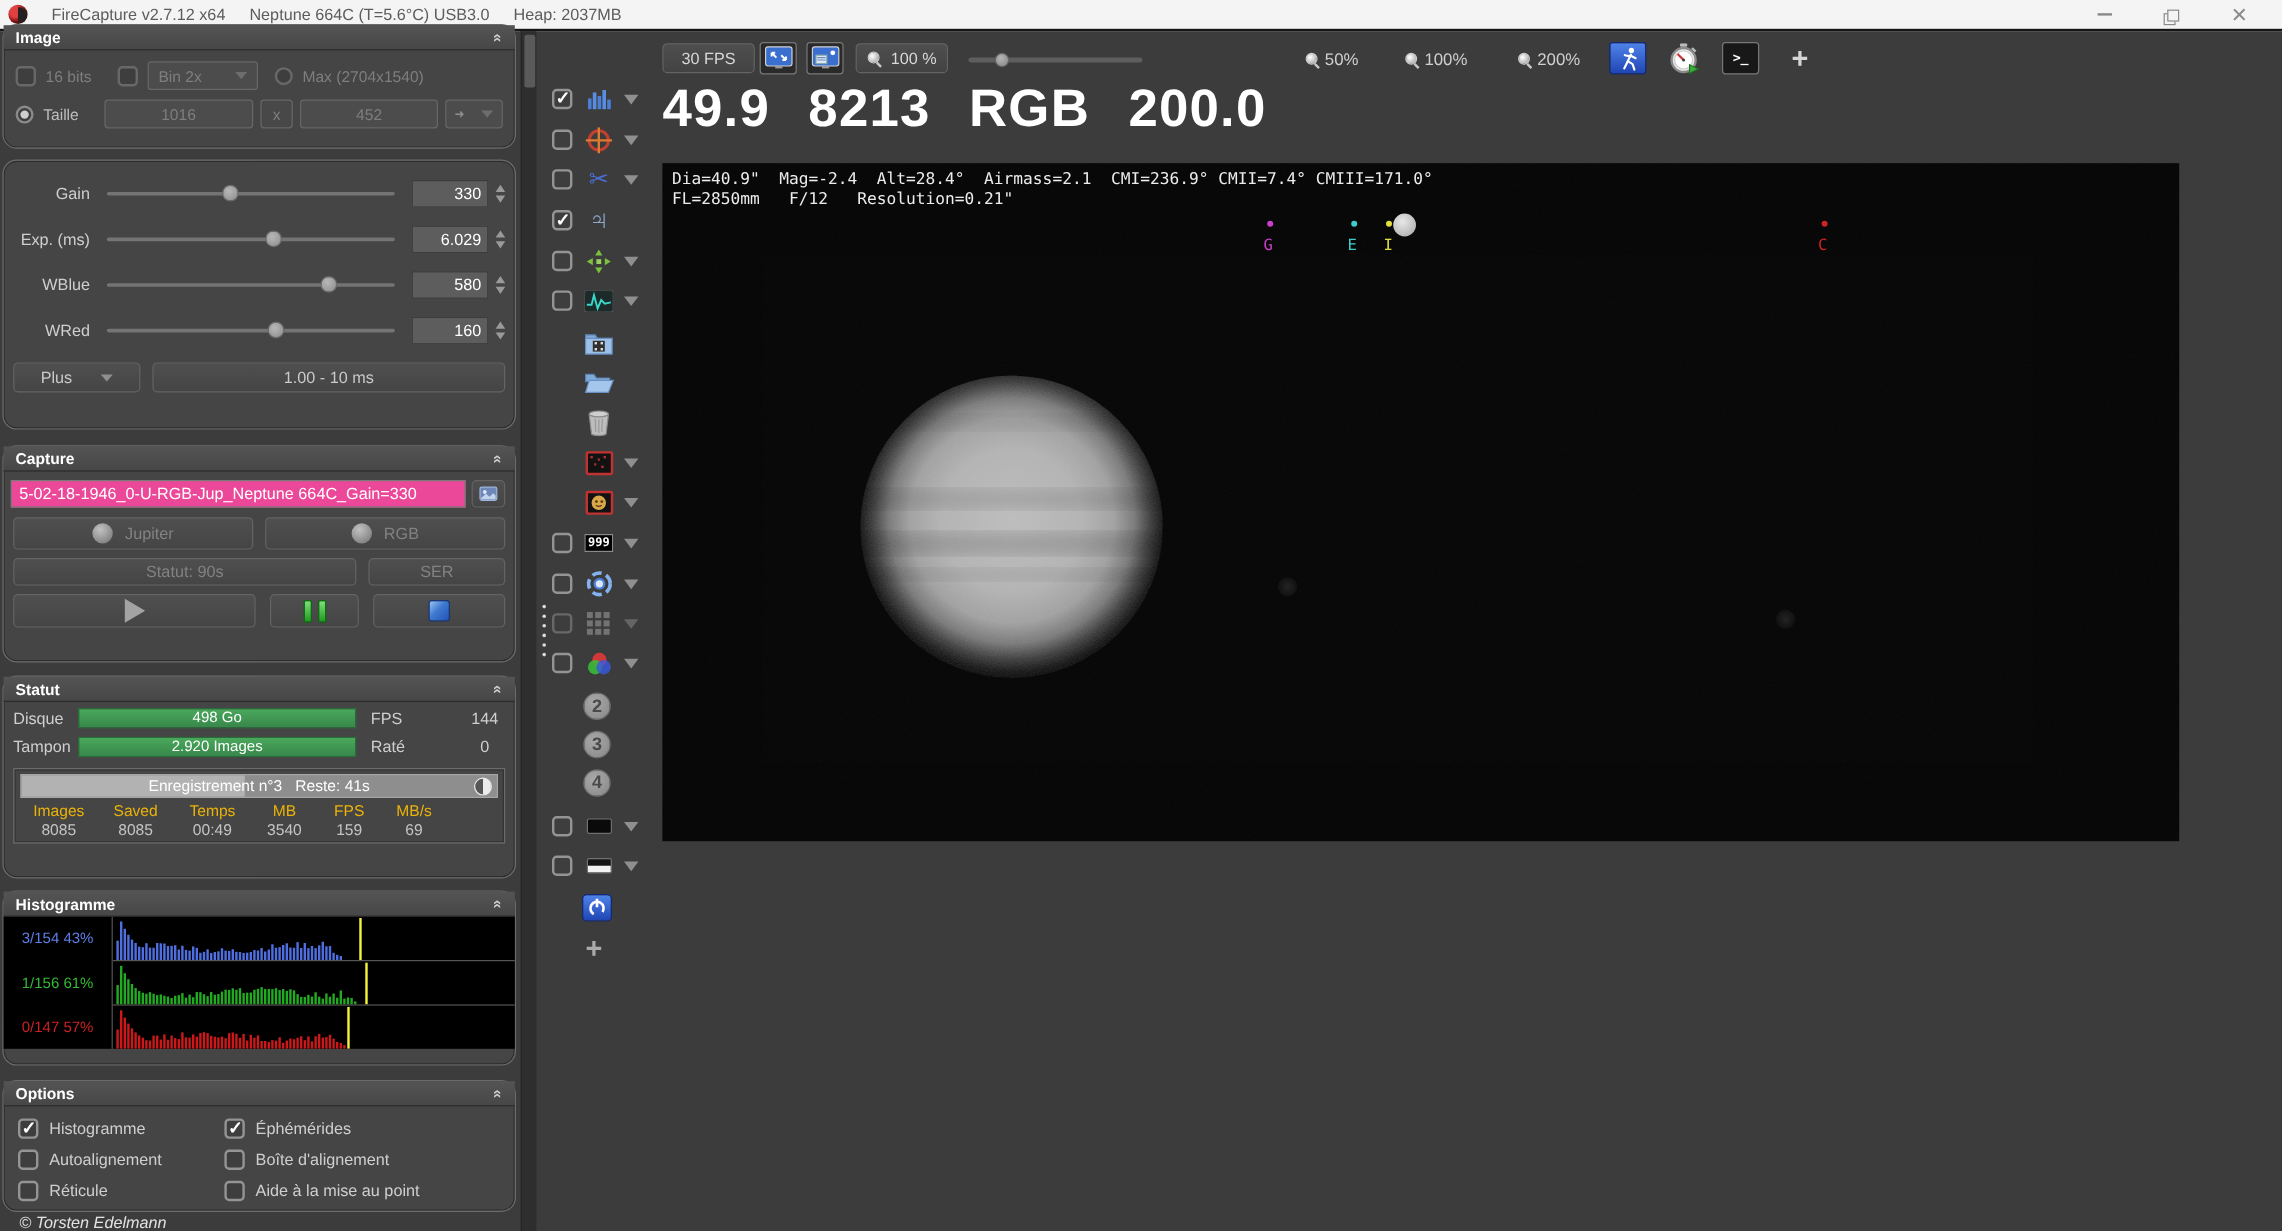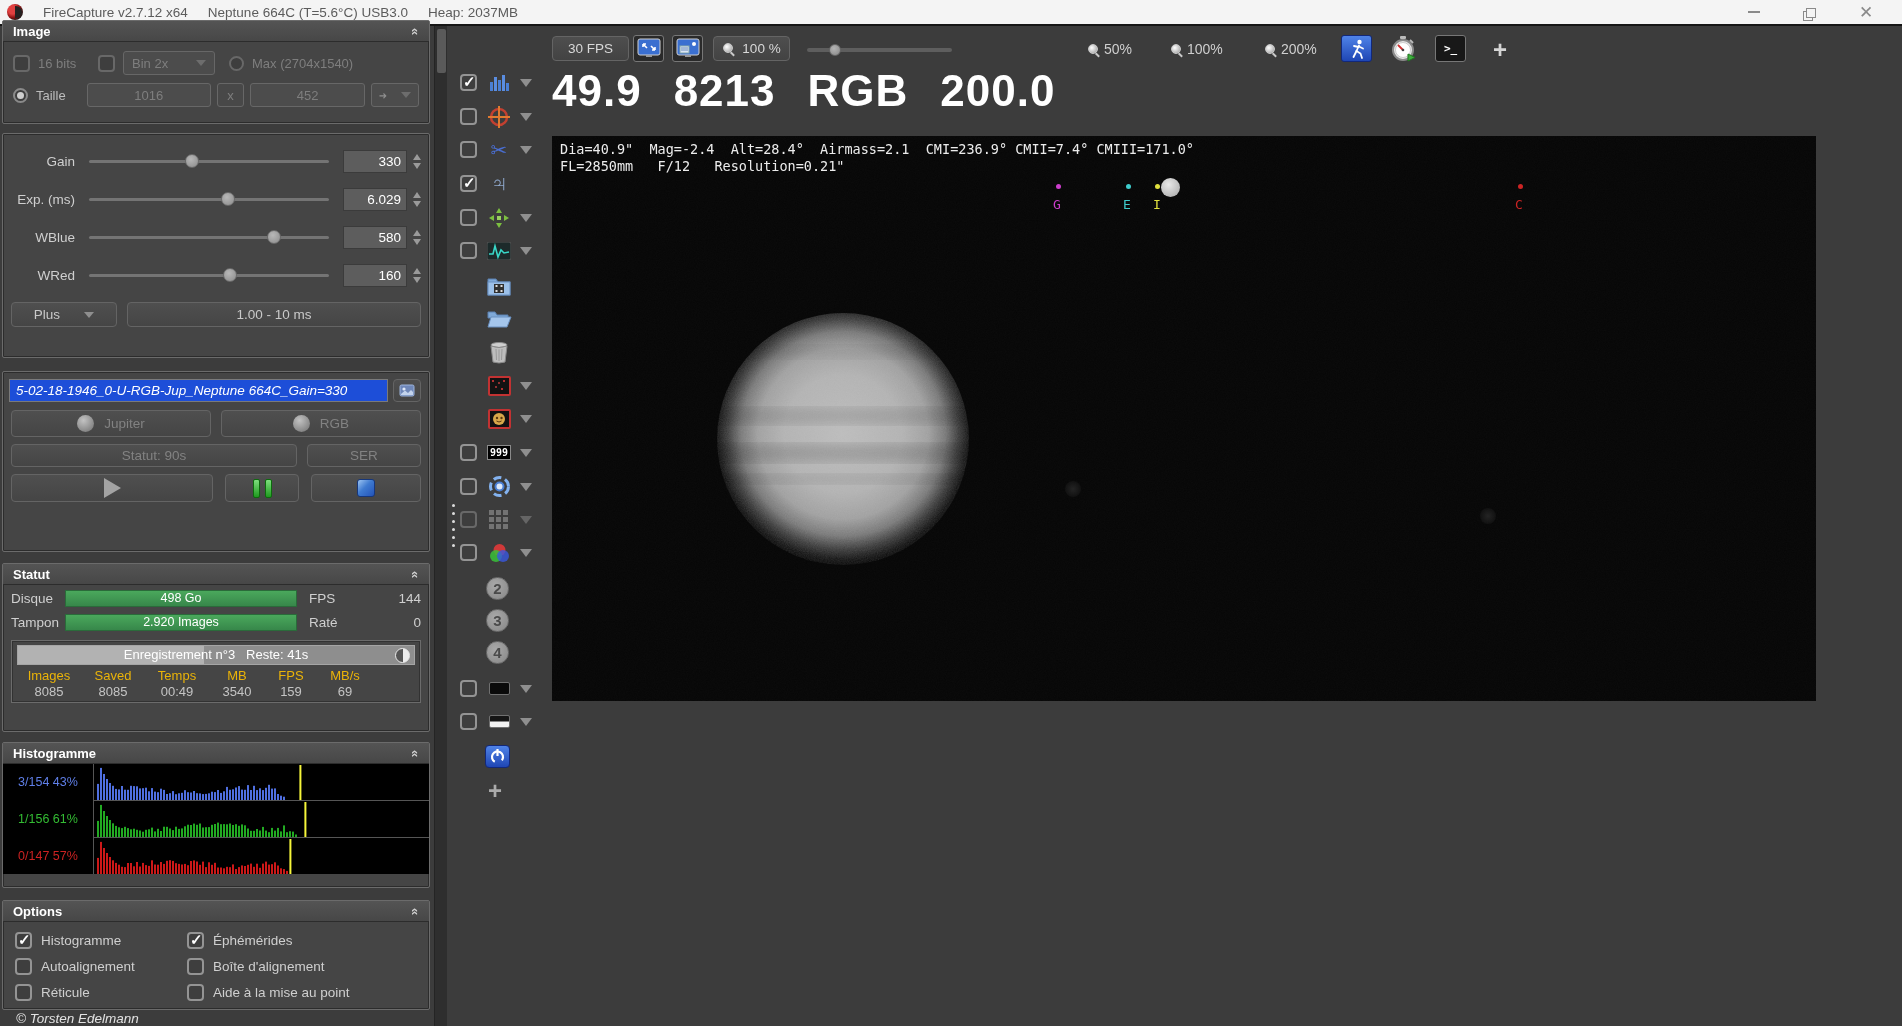--- a/index.html
+++ b/index.html
@@ -14,21 +14,21 @@
   .winbtns { position:absolute; right:8px; top:0; height:24px; display:flex; }
   .winbtn { width:56px; height:24px; display:flex; align-items:center; justify-content:center; color:#8a8a8a; font-size:14px; }
   .wb-min::after{content:"";width:12px;height:2px;background:#8a8a8a;}
   .wb-restore { position:relative; }
   .wb-restore i{position:absolute;width:10px;height:10px;border:1.5px solid #8a8a8a;left:24px;top:8px;background:#f4f4f4;}
   .wb-restore i.b{left:21px;top:11px;}
   .wb-close{font-size:17px;}
 
   
   .left-panel { position:absolute; left:2px; top:26px; width:430px; bottom:0; }
-  .section { position:absolute; left:0; width:428px; border:1px solid #6b6b6b; box-shadow:inset 0 0 0 1px #2c2c2c; background:#454545; border-radius:2px; }
+  .section { position:absolute; left:0; width:428px; border:1px solid #6b6b6b; box-shadow:inset 0 0 0 1px #2c2c2c; background:#454545; border-radius:12px; }
   .sec-head { height:21px; background:linear-gradient(#545454,#474747); border-bottom:1px solid #2c2c2c; display:flex; align-items:center; padding:0 10px; }
   .sec-title { color:#fff; font-weight:bold; font-size:13px; flex:1; }
   .collapse { color:#cfcfcf; font-size:13px; display:inline-block; transform:rotate(90deg); font-weight:bold; }
 
   
   .cb { width:17px; height:17px; background:#3e3e3e; border:2px solid #949494; border-radius:4px; position:relative; flex:none; }
   .cb.checked::after { content:"✓"; position:absolute; left:1px; top:-3px; color:#fff; font-size:15px; font-weight:bold; }
   .radio { width:15px; height:15px; background:#3e3e3e; border:2px solid #8a8a8a; border-radius:50%; position:relative; flex:none; }
   .radio.sel::after{content:"";position:absolute;left:2px;top:2px;width:7px;height:7px;border-radius:50%;background:#cfcfcf;}
   .radio.dim,.cb.dimmer{border-color:#686868;}
@@ -48,34 +48,34 @@
   .slider .track { position:absolute; left:0; right:0; top:6px; height:3px; background:#747474; border-radius:2px; }
   .slider .thumb { position:absolute; top:0; width:14px; height:14px; border-radius:50%; background:radial-gradient(circle at 40% 35%,#b8b8b8,#8b8b8b); border:1px solid #6a6a6a; }
   .valbox { width:64px; height:23px; background:#5d5d5d; border:1px solid #3b3b3b; color:#fff; font-size:13.5px; text-align:right; line-height:21px; padding-right:5px; flex:none; }
   .spinner { width:13px; margin-left:3px; display:flex; flex-direction:column; align-items:center; gap:3px; flex:none; }
   .sp-up{width:0;height:0;border-left:4.5px solid transparent;border-right:4.5px solid transparent;border-bottom:6px solid #9a9a9a;}
   .sp-dn{width:0;height:0;border-left:4.5px solid transparent;border-right:4.5px solid transparent;border-top:6px solid #9a9a9a;}
   .btn { background:linear-gradient(#4f4f4f,#454545); border:1px solid #646464; border-radius:4px; color:#c9c9c9; font-size:13.5px; display:flex; align-items:center; justify-content:center; }
   .btn.disabled { color:#828282; }
 
   
-  .filefield { height:23px; background:#1d4ed8; border:1px solid #7a7a7a; color:#fff; font-size:13.5px; display:flex; align-items:center; padding:0 6px; white-space:nowrap; overflow:hidden;font-style:italic; }
+  .filefield { height:23px; background:#ec4899; border:1px solid #7a7a7a; color:#fff; font-size:13.5px; display:flex; align-items:center; padding:0 6px; white-space:nowrap; overflow:hidden; }
   .ball { width:17px; height:17px; border-radius:50%; background:radial-gradient(circle at 38% 32%,#c2c2c2,#6f6f6f); margin-right:10px; }
   .playtri { width:0; height:0; border-top:10px solid transparent; border-bottom:10px solid transparent; border-left:17px solid #a3a3a3; }
   .pausebars { display:flex; gap:5px; }
   .pausebars i { width:7px; height:19px; border-radius:2px; background:linear-gradient(#7de07d,#1f9a1f); border:1px solid #0d6b0d; }
   .stopsq { width:18px; height:18px; border-radius:3px; background:linear-gradient(135deg,#9cc4f2 0%,#3e7ad0 45%,#2353b8 100%); border:1px solid #16377c; }
 
   
   .st-row { display:flex; align-items:center; height:21px; margin:3px 8px 0 8px; }
   .st-label { width:54px; color:#cfcfcf; font-size:13.5px; }
   .greenbar { width:232px; height:17px; background:linear-gradient(#4aa85c,#37874a); border:1px solid #2a6b3a; color:#fff; font-size:12.5px; text-align:center; line-height:15px; }
   .st-right { margin-left:auto; display:flex; width:112px; }
   .st-rl { color:#cfcfcf; font-size:13.5px; flex:1; }
-  .st-rv { color:#cfcfcf; font-size:13.5px; text-align:right; width:34px; }
+  .st-rv { color:#cfcfcf; font-size:13.5px; text-align:center; width:34px; }
   .sunken { margin:7px 8px 0 8px; border:1px solid #6b6b6b; box-shadow:inset 0 0 0 1px #323232; padding:4px 5px 3px 5px; }
   .recbar { position:relative; height:20px; background:#8e8e8e; border:1px solid #a5a5a5; overflow:hidden; }
   .recfill { position:absolute; left:0; top:0; bottom:0; width:47%; background:#b2b2b2; }
   .rectext { position:absolute; left:0; right:0; top:1px; text-align:center; color:#fff; font-size:13px; white-space:pre; }
   .halfmoon { position:absolute; right:4px; top:2px; width:15px; height:15px; border-radius:50%; border:1px solid #e8e8e8; background:linear-gradient(90deg,#555 50%,#ececec 50%); }
   .st-table { display:flex; margin-top:3px; }
   .st-col { text-align:center; }
   .st-h { color:#eab308; font-size:13px; }
   .st-v { color:#c4c4c4; font-size:13px; margin-top:1px; }
 
@@ -249,20 +249,24 @@
           <div class="btn" style="width:106px;height:25px;gap:14px;">
             <span>Plus</span>
               <span class="arrow-dn"></span>
           </div>
           <div class="btn" style="flex:1;height:25px;">1.00 - 10 ms</div>
         </div>
       </div>
     </div>
 
     <div class="section" style="top:345px;height:181px;">
+      <div class="sec-head">
+        <span class="sec-title">Capture</span>
+        <span class="collapse">«</span>
+      </div>
       <div style="display:flex;margin:7px 8px 0 6px;gap:5px;align-items:center;">
         <div class="filefield" style="flex:1;">5-02-18-1946_0-U-RGB-Jup_Neptune 664C_Gain=330</div>
         <div class="btn" style="width:28px;height:23px;">
           <svg width="16" height="13">
               <rect x="1" y="1" width="14" height="11" rx="1.5" fill="#6f87b8" stroke="#9fb6dd"></rect>
               <circle cx="5" cy="5" r="1.6" fill="#dfe8f6"></circle>
               <path d="M2 10 L6 6.5 L9 9 L12 6 L14 8 L14 11 L2 11 Z" fill="#c3d3ec"></path>
             </svg>
         </div>
       </div>

